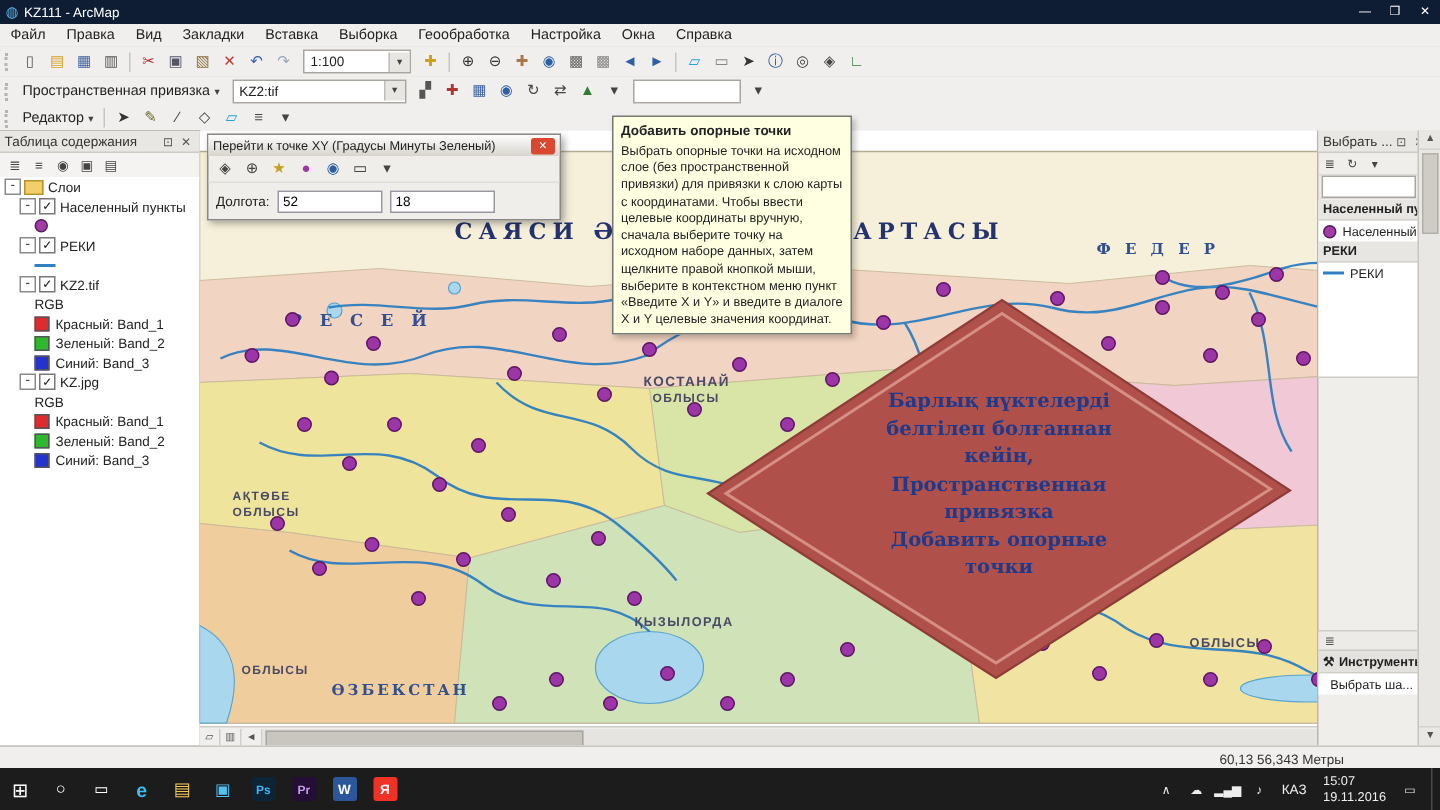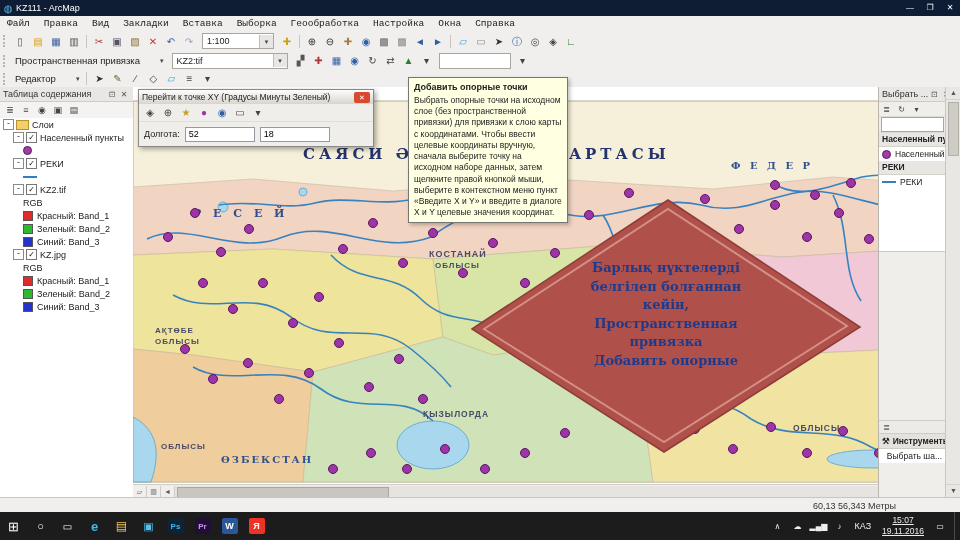--- a/index.html
+++ b/index.html
@@ -6,39 +6,39 @@
   #root{position:relative;width:960px;height:540px;overflow:hidden;background:#d6d3ce;
         font-family:"Liberation Sans",sans-serif;font-size:10px;color:#222;}
   
   #titlebar{position:absolute;left:0;top:0;width:960px;height:16px;background:#0e1d33;color:#fff;
             display:flex;align-items:center;font-size:9px;}
   #titlebar .app-icon{width:16px;text-align:center;color:#5ab4e6;font-size:10px;}
   #titlebar .winbtns{margin-left:auto;display:flex;}
   #titlebar .winbtn{width:20px;height:16px;line-height:16px;text-align:center;font-size:8px;color:#fff;}
   
   #menubar{position:absolute;left:0;top:16px;width:960px;height:15px;background:#f0efed;
-           border-bottom:1px solid #dbd8d3;display:flex;align-items:center;font-size:9.5px;font-family:Liberation Mono, monospace;}
+           border-bottom:1px solid #dbd8d3;display:flex;align-items:center;font-size:9.5px;}
   .menu-item{padding:0 7px;line-height:15px;}
   
   .toolbar{position:absolute;left:0;width:960px;background:#f0efed;display:flex;align-items:center;
            border-bottom:1px solid #dcd9d4;}
   #tb1{top:31px;height:20px;}
   #tb2{top:51px;height:19px;}
   #tb3{top:70px;height:17px;}
   .grip{width:3px;height:12px;margin:0 3px;border-left:2px dotted #b7b4ae;}
   .tbicon{width:17px;height:15px;line-height:15px;text-align:center;font-size:10px;margin:0 0.5px;flex:none;}
   .tbsep{width:1px;height:13px;background:#c8c5c0;margin:0 3px;flex:none;}
   .combo{display:flex;align-items:center;background:#fff;border:1px solid #a9a6a0;height:14px;
          font-size:9px;padding-left:4px;flex:none;}
   .combo .cval{white-space:nowrap;overflow:hidden;flex:1;}
   .combo .dd{width:13px;background:#e8e6e2;border-left:1px solid #c0bdb8;text-align:center;
              line-height:13px;font-size:7px;color:#444;flex:none;}
   #scale-combo{width:66px;margin:0 4px;}
   #layer-combo{width:110px;margin:0 4px;}
-  .tblabel{font-size:9.5px;padding:0 4px;display:flex;align-items:center;gap:20px;white-space:nowrap;}
+  .tblabel{font-size:9.5px;padding:0 4px;display:flex;align-items:center;gap:3px;white-space:nowrap;}
   .tblabel .dd2{font-size:7px;color:#444;}
   .tbinput{width:66px;height:12px;border:1px solid #a9a6a0;background:#fff;margin:0 3px;font-size:9px;}
   
   #toc-panel{position:absolute;left:0;top:87px;width:133px;height:410px;background:#404040;
              border-right:1px solid #b9b6b0;}
   .panel-header{height:14px;background:#e9e7e3;border-bottom:1px solid #cfccc6;display:flex;
                 align-items:center;font-size:9px;padding:0 3px;color:#333;white-space:nowrap;overflow:hidden;}
   .ph-sp{flex:1;}
   .ph-btn{width:12px;text-align:center;font-size:8px;color:#555;flex:none;}
   #toc-toolbar{height:16px;display:flex;align-items:center;background:#f4f3f1;
@@ -109,21 +109,21 @@
   #statusbar .coords{margin-left:auto;margin-right:64px;}
   
   #taskbar{position:absolute;left:0;top:512px;width:960px;height:28px;background:#1c1c1c;
            display:flex;align-items:center;color:#eee;}
   .tb-app{width:27px;height:28px;display:flex;align-items:center;justify-content:center;flex:none;}
   .tile{width:16px;height:16px;display:flex;align-items:center;justify-content:center;
         border-radius:2px;font-weight:bold;}
   #tray{margin-left:auto;display:flex;align-items:center;}
   .tray-icon{min-width:16px;text-align:center;font-size:8px;padding:0 2px;}
   .lang{font-size:9px;padding:0 5px;}
-  .clock{font-size:8.5px;text-align:center;line-height:1.25;padding:0 6px;text-decoration:underline;}
+  .clock{font-size:8.5px;line-height:1.25;padding:0 6px;}
   .show-desktop{width:5px;height:28px;border-left:1px solid #4a4a4a;margin-left:4px;}
 </style>
 </head>
 <body>
 
 <div id="root">
 
   <div id="titlebar">
     <span class="app-icon">◍</span>
     <span>KZ111 - ArcMap</span>
@@ -425,20 +425,21 @@
         <polygon points="351,242 535,122 714,239 531,355" fill="none" stroke="#d58f85" stroke-width="2"></polygon>
       </g>
     </svg>
     <div id="diamond-text">
         <div>Барлық нүктелерді</div>
         <div>белгілеп болғаннан</div>
         <div>кейін,</div>
         <div>Пространственная</div>
         <div>привязка</div>
         <div>Добавить опорные</div>
+        <div>точки</div>
       </div>
     <div id="map-scrollbar">
       <span class="sb-btn">▱</span>
       <span class="sb-btn">▥</span>
       <span class="sb-btn">◄</span>
       <span class="sb-track">
           <span class="sb-thumb"></span>
         </span>
       <span class="sb-btn" style="border-left:1px solid #d0cdc8;border-right:none;">►</span>
     </div>

